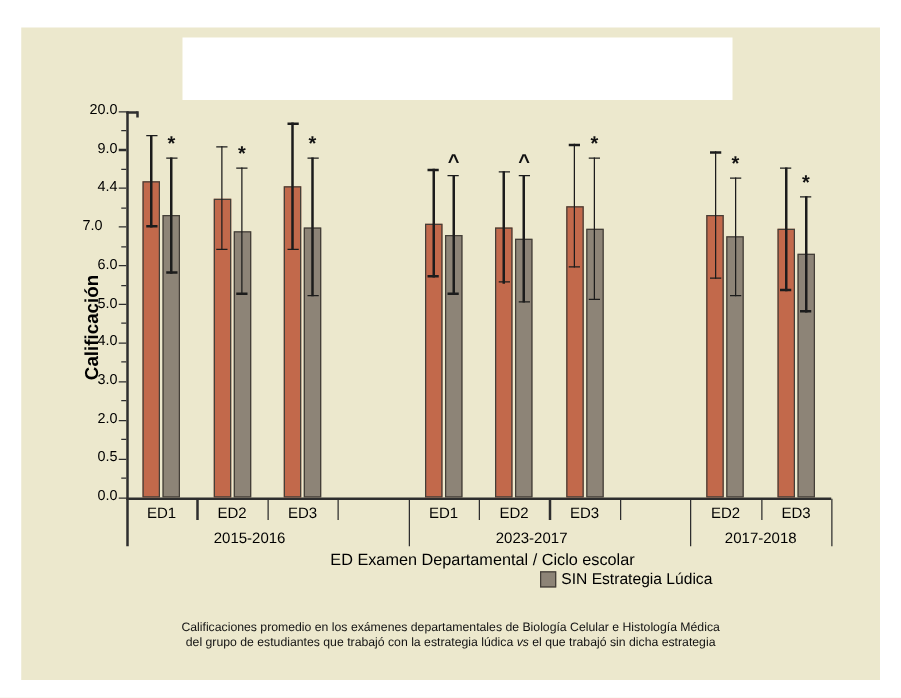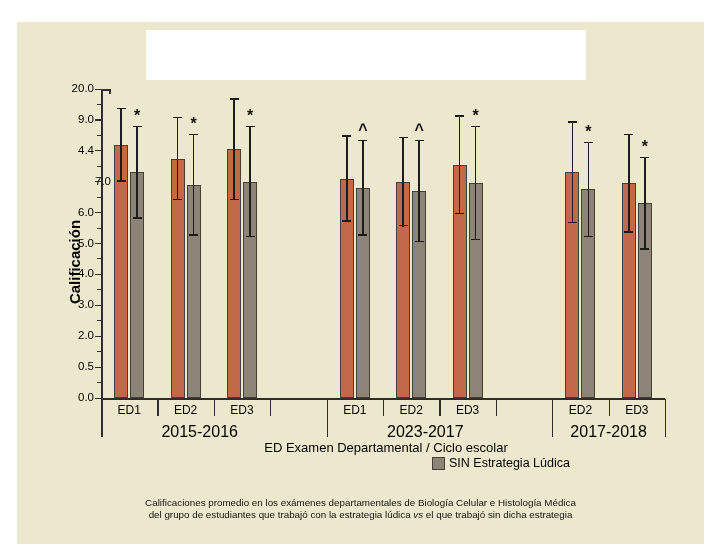--- a/index.html
+++ b/index.html
@@ -6,21 +6,21 @@
   #page{position:relative;width:721px;height:558px;background:#ffffff;
         font-family:"Liberation Sans",sans-serif;overflow:hidden;color:#1a1a1a;}
   #panel{position:absolute;left:17px;top:22px;width:687px;height:522px;background:#ece8cd;}
   #titlebox{position:absolute;left:146px;top:30px;width:440px;height:50px;background:#ffffff;}
   #chart{position:absolute;inset:0;}
   .ln{position:absolute;background:#2e2e2e;}
   .eln{position:absolute;background:#1c1c1c;}
   .bar{position:absolute;box-sizing:border-box;border:1px solid #443f38;}
   .ylab{position:absolute;text-align:right;font-size:11.5px;color:#000;}
   .clab{position:absolute;text-align:center;font-size:12px;color:#000;}
-  .ylab2{position:absolute;text-align:center;font-size:16px;color:#000;}
+  .ylab2{position:absolute;text-align:center;font-size:12px;color:#000;}
   .mark{position:absolute;transform:translateX(-50%);font-size:16px;font-weight:700;color:#111;}
   #ytitle{position:absolute;left:74px;top:262px;transform:translate(-50%,-50%) rotate(-90deg);
           white-space:nowrap;font-size:15px;font-weight:700;color:#000;}
   #xtitle{position:absolute;left:101px;width:570px;top:440px;text-align:center;
           font-size:13px;color:#000;}
   #pbox{position:absolute;left:105px;top:433px;width:70px;height:43px;
         border:1.5px solid #4a463e;box-sizing:border-box;padding:3px 0 0 6px;
         font-size:11px;line-height:15px;color:#000;}
   .legend-entry{position:absolute;top:456px;display:flex;align-items:center;gap:4px;
         font-size:12.5px;color:#000;}
@@ -51,21 +51,21 @@
       <div class="ylab" style="left: 56px; top: 329.2px; width: 38px;">2.0</div>
       <div class="ln" style="left: 95px; top: 304.8px; width: 6px; height: 1.2px;"></div>
       <div class="ylab" style="left: 56px; top: 298.3px; width: 38px;">3.0</div>
       <div class="ln" style="left: 95px; top: 273.9px; width: 6px; height: 1.2px;"></div>
       <div class="ylab" style="left: 56px; top: 267.4px; width: 38px;">4.0</div>
       <div class="ln" style="left: 95px; top: 243px; width: 6px; height: 1.2px;"></div>
       <div class="ylab" style="left: 56px; top: 236.5px; width: 38px;">5.0</div>
       <div class="ln" style="left: 95px; top: 212.1px; width: 6px; height: 1.2px;"></div>
       <div class="ylab" style="left: 56px; top: 205.6px; width: 38px;">6.0</div>
       <div class="ln" style="left: 95px; top: 181.2px; width: 6px; height: 1.2px;"></div>
-      <div class="ylab" style="left: 73px; top: 174.7px; width: 38px;">7.0</div>
+      <div class="ylab" style="left: 44px; top: 174.7px; width: 38px;">7.0</div>
       <div class="ln" style="left: 95px; top: 150.3px; width: 6px; height: 1.2px;"></div>
       <div class="ylab" style="left: 56px; top: 143.8px; width: 38px;">4.4</div>
       <div class="ln" style="left: 95px; top: 119.4px; width: 6px; height: 1.2px;"></div>
       <div class="ylab" style="left: 56px; top: 112.9px; width: 38px;">9.0</div>
       <div class="ln" style="left: 95px; top: 88.5px; width: 6px; height: 1.2px;"></div>
       <div class="ylab" style="left: 56px; top: 82px; width: 38px;">20.0</div>
       <div class="ln" style="left: 97px; top: 382.05px; width: 4px; height: 1px;"></div>
       <div class="ln" style="left: 97px; top: 351.15px; width: 4px; height: 1px;"></div>
       <div class="ln" style="left: 97px; top: 320.25px; width: 4px; height: 1px;"></div>
       <div class="ln" style="left: 97px; top: 289.35px; width: 4px; height: 1px;"></div>

